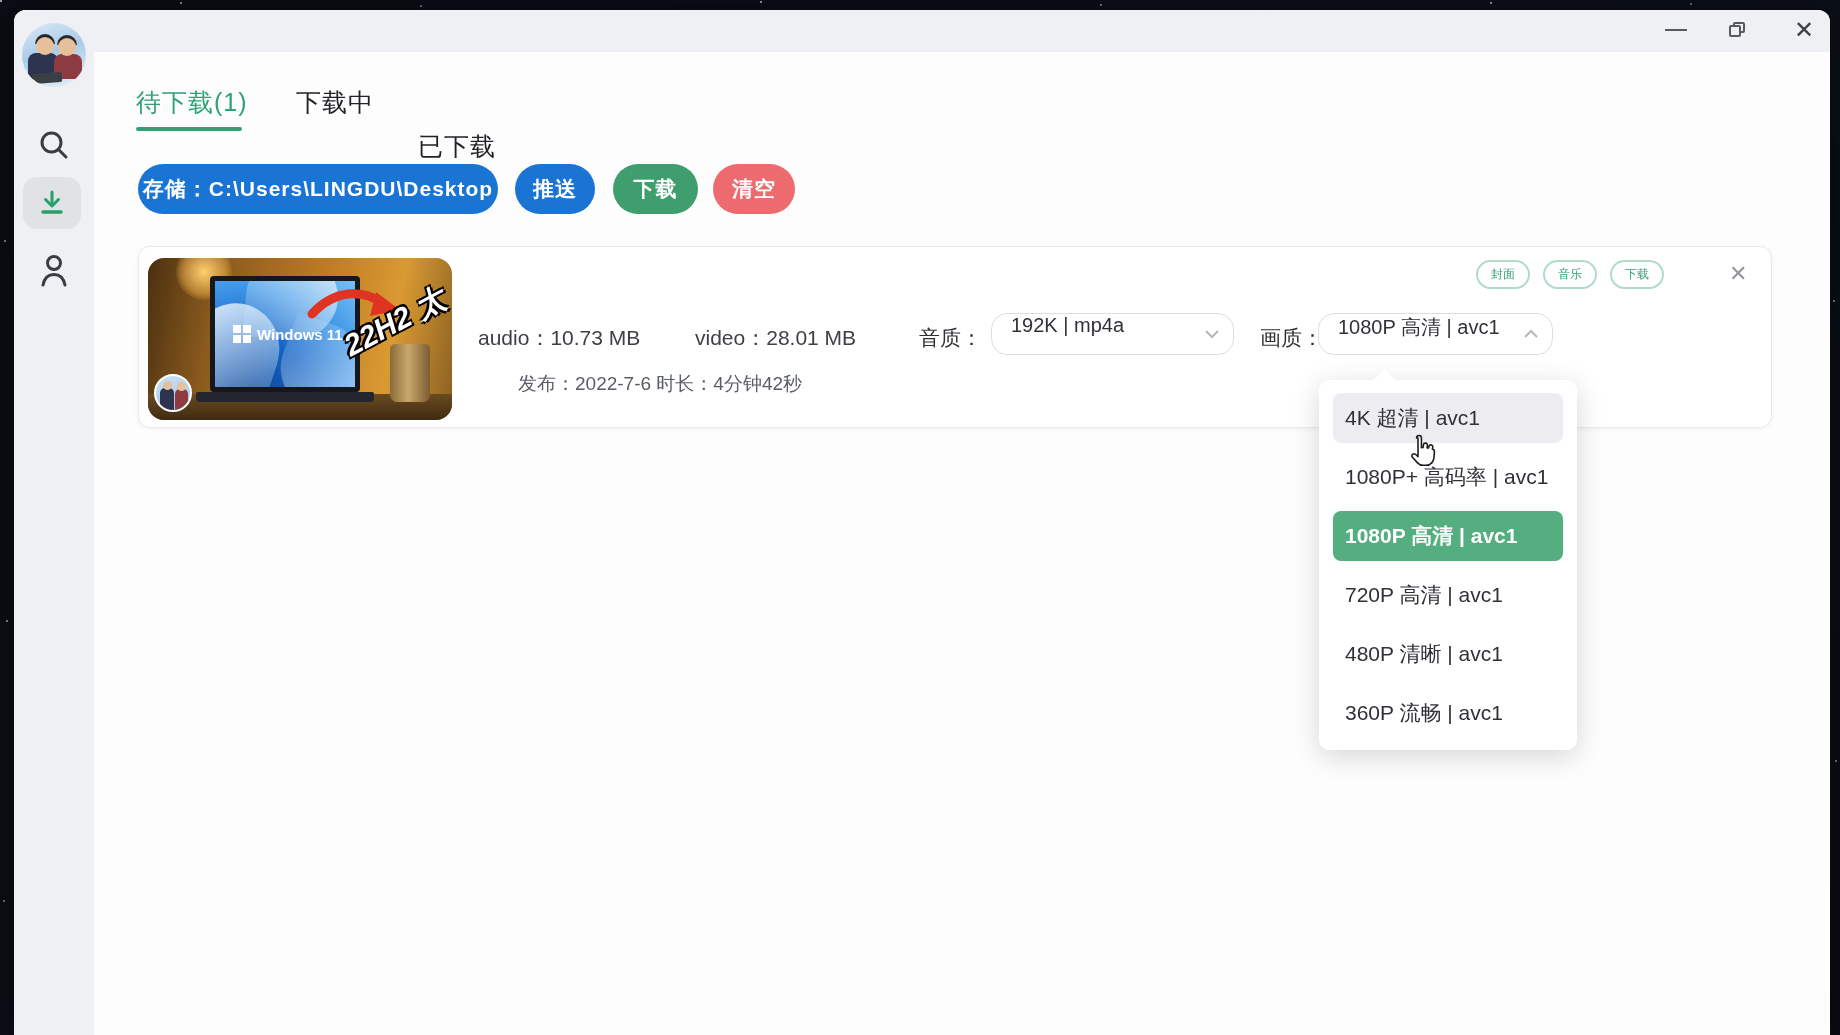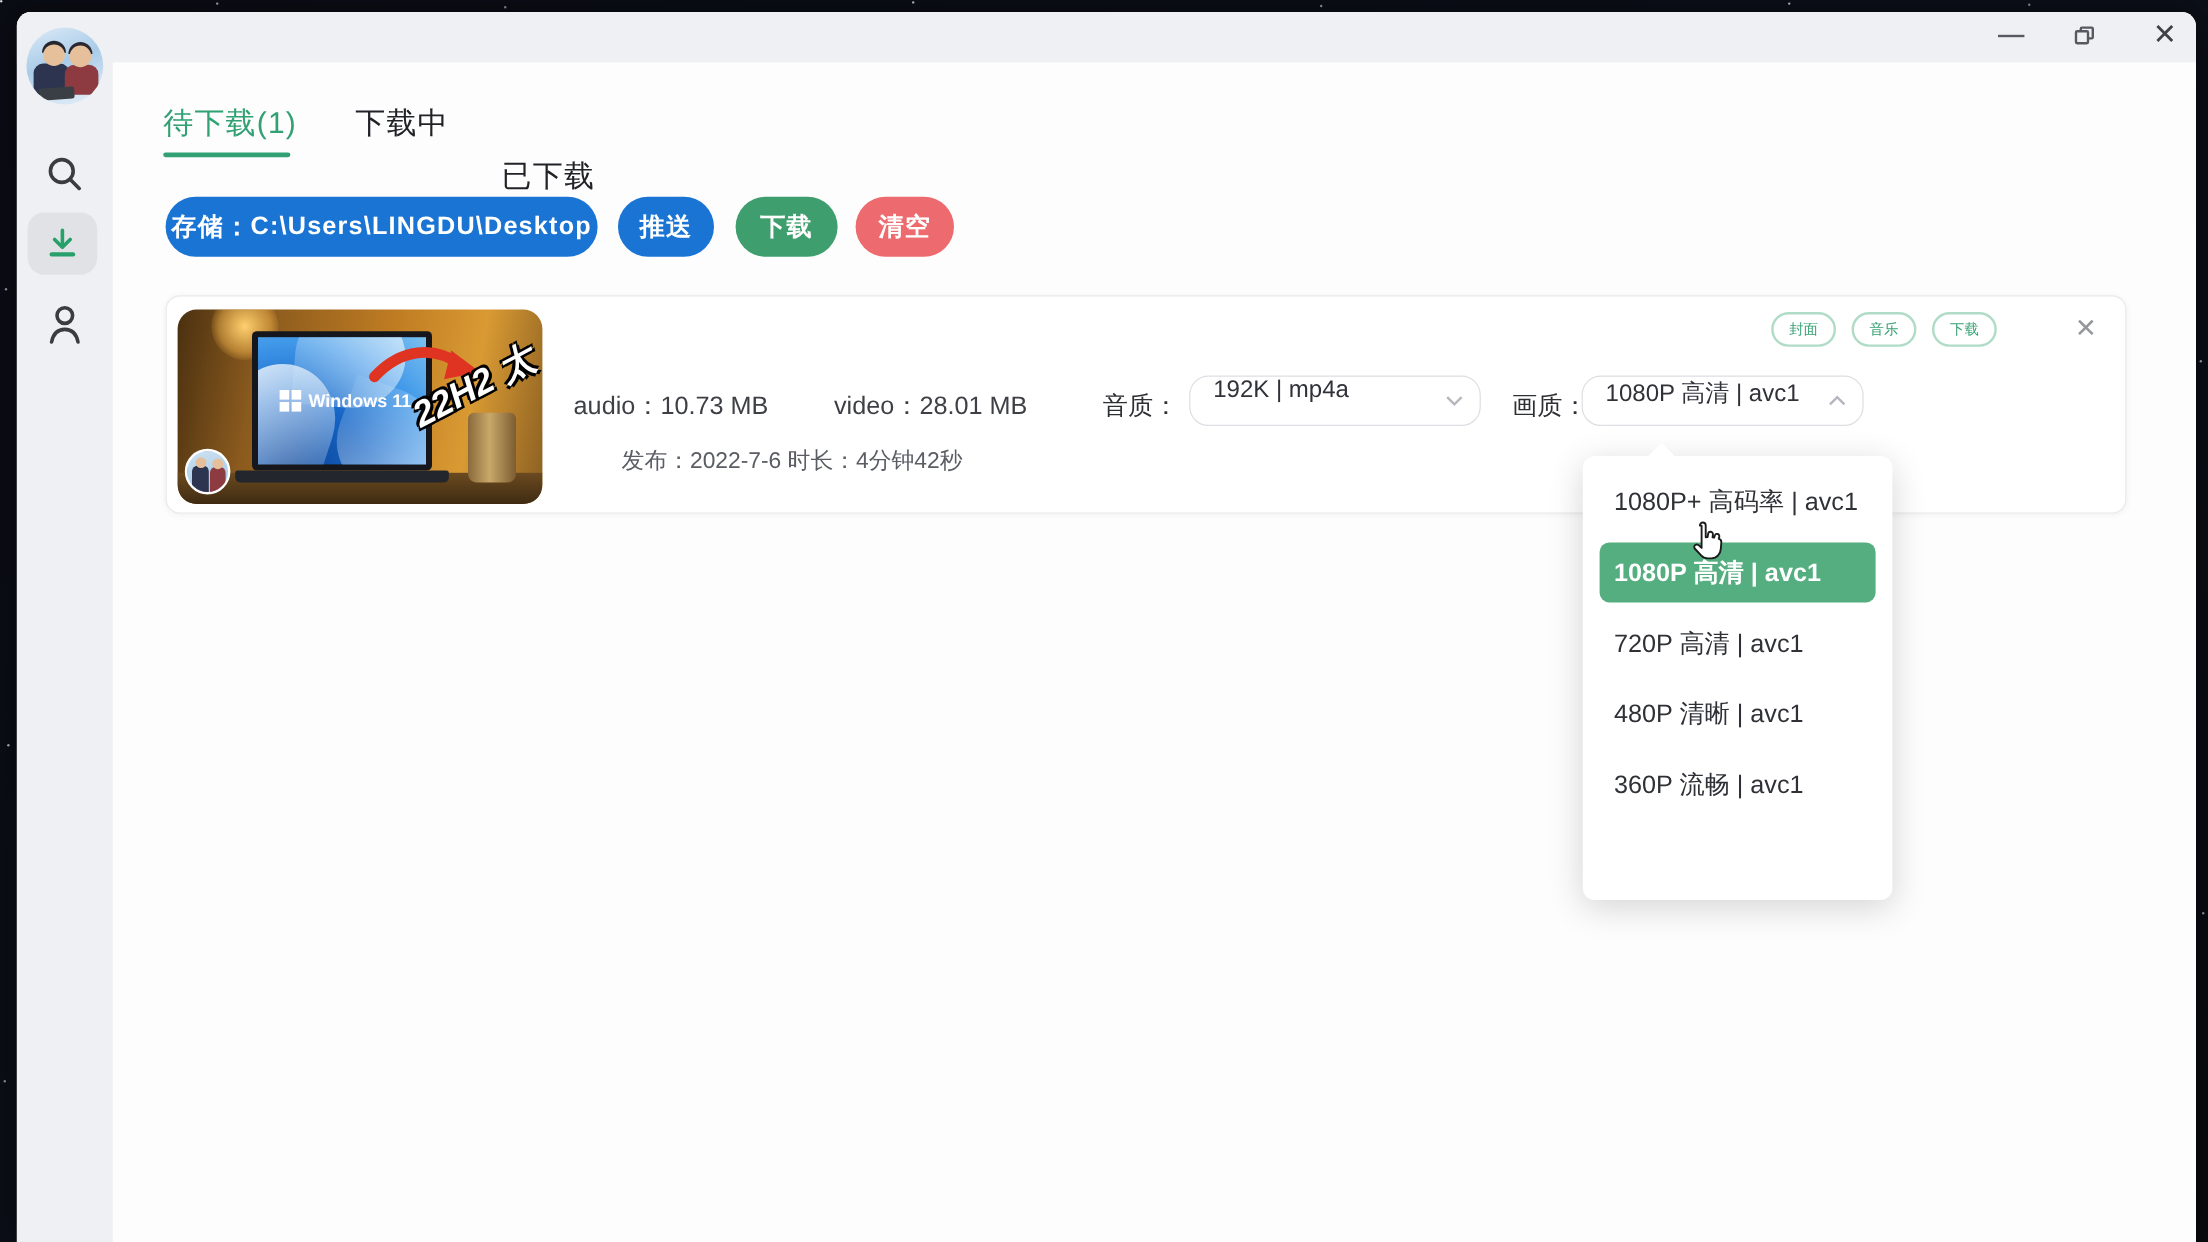--- a/index.html
+++ b/index.html
@@ -233,20 +233,21 @@
     <span>1080P 高清 | avc1</span>
     <svg class="chev" width="16" height="10" viewBox="0 0 16 10">
       <polyline points="2,8 8,2 14,8" fill="none" stroke="#b4b7bd" stroke-width="2"></polyline>
     </svg>
   </div>
 
   <div class="abs meta-small" style="left:478px;top:371px;margin-left:40px;">发布：2022-7-6 时长：4分钟42秒</div>
 
   <div class="abs notch"></div>
   <div class="abs dropdown">
+    <div class="opt hover">4K 超清 | avc1</div>
     <div class="opt">1080P+ 高码率 | avc1</div>
     <div class="opt selected">1080P 高清 | avc1</div>
     <div class="opt">720P 高清 | avc1</div>
     <div class="opt">480P 清晰 | avc1</div>
     <div class="opt">360P 流畅 | avc1</div>
   </div>
 
   <svg class="abs cursor" width="36" height="40" viewBox="0 0 24 28">
     <path d="M8.2 4.2 c0-1 .8-1.8 1.7-1.8 c1 0 1.7.8 1.7 1.8 V11 l1.1-.1 l.3-1.9 c.1-.8.8-1.3 1.6-1.2 c.8.1 1.3.8 1.2 1.6 l-.2 1.7 l.9.1 l.4-1.2 c.2-.7 1-1.1 1.7-.9 c.7.2 1.1 1 .9 1.7 l-.3 1.1 c.9.2 1.6 1 1.5 2 l-.3 3.9 c-.1 1.4-.7 2.8-1.6 3.8 c-1 1.1-2.4 1.7-3.9 1.7 h-2.1 c-1.5 0-2.9-.6-3.9-1.7 l-3.6-3.9 c-.6-.6-.5-1.6.1-2.1 c.6-.5 1.4-.5 2 0 l1.8 1.6 V4.2 z" fill="#fff" stroke="#1c1c1c" stroke-width="1.1" stroke-linejoin="round"></path>
   </svg>

